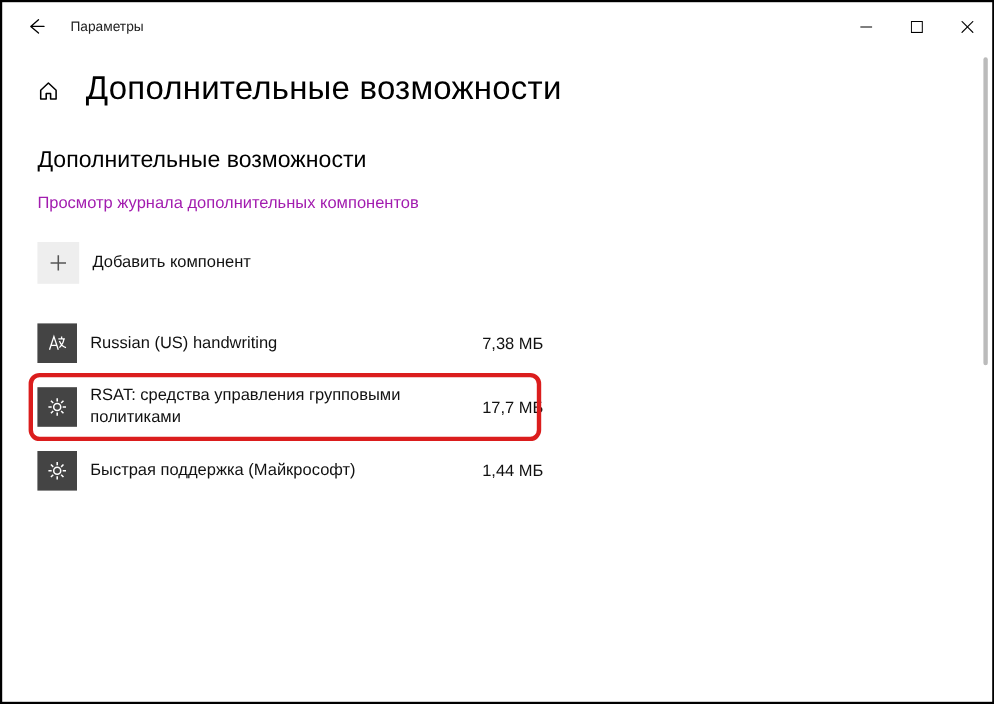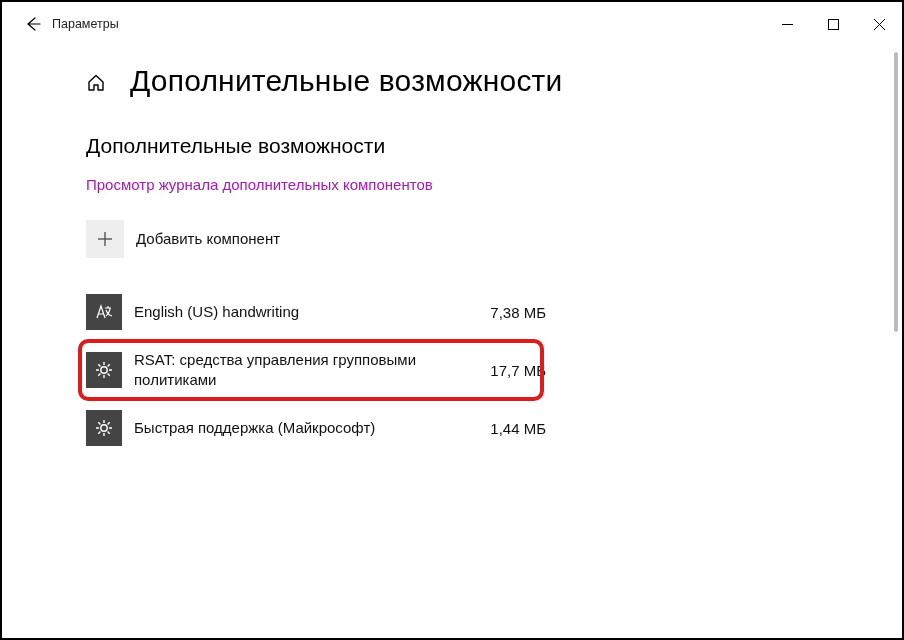--- a/index.html
+++ b/index.html
@@ -18,36 +18,36 @@
     padding: 0 0 0 14px;
   }
   .back-btn {
     width: 34px; height: 34px;
     display: flex; align-items: center; justify-content: center;
     font-size: 16px;
     color: #000;
   }
   .title-text {
     font-size: 12.5px;
-    margin-left: 2px;
+    margin-left: 14px;
     color: #222;
   }
   .win-controls {
     margin-left: auto;
     display: flex;
   }
   .win-btn {
     width: 46px; height: 32px;
     display: flex; align-items: center; justify-content: center;
     font-size: 13px;
     color: #000;
   }
   .win-btn svg { stroke: #000; }
   .content {
-    padding: 18px 0 0 84px;
+    padding: 18px 0 0 32px;
   }
   .page-header {
     display: flex;
     align-items: center;
     margin-bottom: 36px;
   }
   .home-icon {
     width: 20px; height: 20px;
     margin-right: 24px;
     margin-top: 4px;
@@ -181,21 +181,21 @@
     <div class="item-label">Добавить компонент</div>
   </div>
 
   <div class="item-row">
     <div class="item-icon">
       <svg width="22" height="22" viewBox="0 0 22 22" fill="none" stroke="#fff" stroke-width="1.2">
         <path d="M4 17 L8 5 L12 17 M5.5 13 H10.5"></path>
           <path d="M12 7 H18 M15 7 V5 M13 15 Q17 11 17 7 M13 9 Q15 14 19 15"></path>
       </svg>
     </div>
-    <div class="item-label">English (US) handwriting</div>
+    <div class="item-label">Russian (US) handwriting</div>
     <div class="item-size">7,38 МБ</div>
   </div>
 
 
   <div class="item-row highlight-box">
     <div class="item-icon">
       <svg width="22" height="22" viewBox="0 0 22 22" fill="none" stroke="#fff" stroke-width="1.4">
         <circle cx="11" cy="11" r="3.2"></circle>
         <path d="M11 3 V6 M11 16 V19 M3 11 H6 M16 11 H19 M5.3 5.3 L7.4 7.4 M14.6 14.6 L16.7 16.7 M16.7 5.3 L14.6 7.4 M7.4 14.6 L5.3 16.7"></path>
       </svg>

